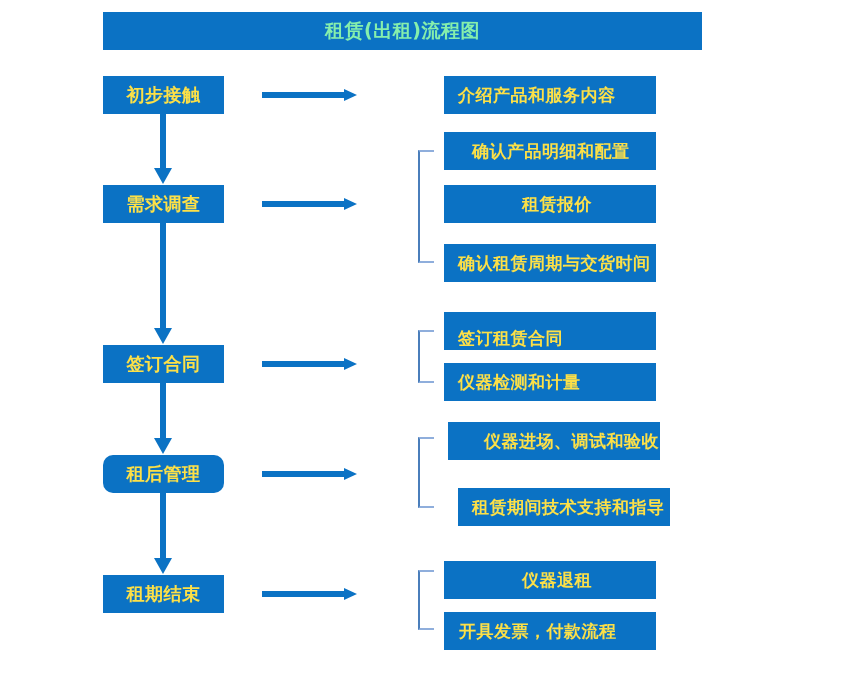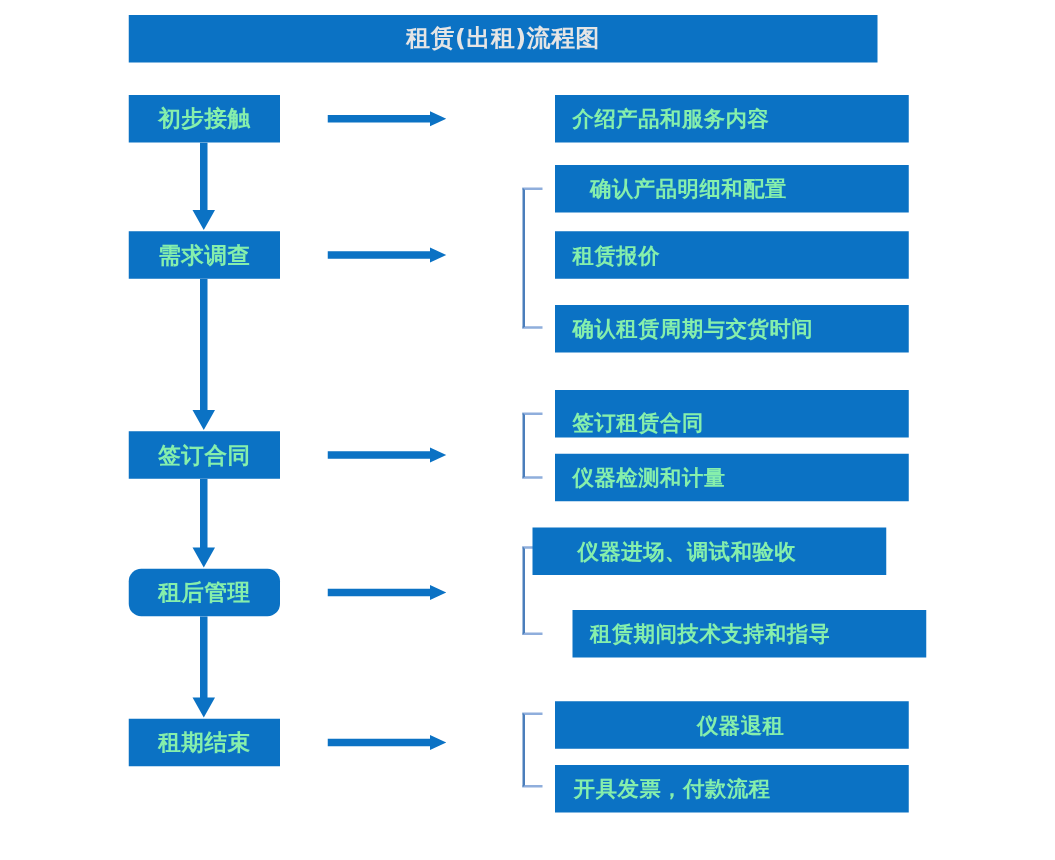--- a/index.html
+++ b/index.html
@@ -24,49 +24,49 @@
     left: 103px;
     top: 12px;
     width: 599px;
     height: 38px;
     background: #0B72C4;
     display: flex;
     align-items: center;
     justify-content: center;
   }
   .title-bar .title-text {
-    color: #e5e5e5;
+    color: #86efac;
     font-size: 19px;
     font-weight: bold;
     letter-spacing: 0.5px;
     white-space: nowrap;
   }
 
   
   .box {
     position: absolute;
     background: #0B72C4;
     display: flex;
     align-items: center;
     box-sizing: border-box;
   }
   .box .box-text {
-    color: #86efac;
+    color: #fde047;
     font-size: 18px;
     font-weight: bold;
     white-space: nowrap;
     letter-spacing: 0.5px;
   }
   .box.stage {
     width: 121px;
     height: 38px;
     justify-content: center;
   }
   .box.detail {
-    width: 283px;
+    width: 212px;
     height: 38px;
     justify-content: flex-start;
     padding-left: 14px;
   }
   .box.detail .box-text {
     font-size: 17px;
   }
 
   
   .arrow-right {
@@ -176,33 +176,33 @@
   <div class="bracket" style="left:418px; top:330px; height:53px;"></div>
   <div class="bracket" style="left:418px; top:437px; height:71px;"></div>
   <div class="bracket" style="left:418px; top:570px; height:60px;"></div>
 
   <div class="box detail" style="left:444px; top:76px;">
     <span class="box-text">介绍产品和服务内容</span>
   </div>
   <div class="box detail" style="left:444px; top:132px;padding-left:28px;">
     <span class="box-text">确认产品明细和配置</span>
   </div>
-  <div class="box detail" style="left:444px; top:185px;">
+  <div class="box detail" style="left:444px; top:185px;justify-content:center;">
     <span class="box-text">租赁报价</span>
   </div>
   <div class="box detail" style="left:444px; top:244px;">
     <span class="box-text">确认租赁周期与交货时间</span>
   </div>
   <div class="box detail" style="left:444px; top:312px;align-items:flex-end;">
     <span class="box-text">签订租赁合同</span>
   </div>
   <div class="box detail" style="left:444px; top:363px;">
     <span class="box-text">仪器检测和计量</span>
   </div>
-  <div class="box detail" style="left:426px; top:422px;padding-left:36px;">
+  <div class="box detail" style="left:448px; top:422px;padding-left:36px;">
     <span class="box-text">仪器进场、调试和验收</span>
   </div>
   <div class="box detail" style="left:458px; top:488px;">
     <span class="box-text">租赁期间技术支持和指导</span>
   </div>
   <div class="box detail" style="left:444px; top:561px;justify-content:center;">
     <span class="box-text">仪器退租</span>
   </div>
   <div class="box detail" style="left:444px; top:612px;padding-left:15px;">
     <span class="box-text">开具发票，付款流程</span>

